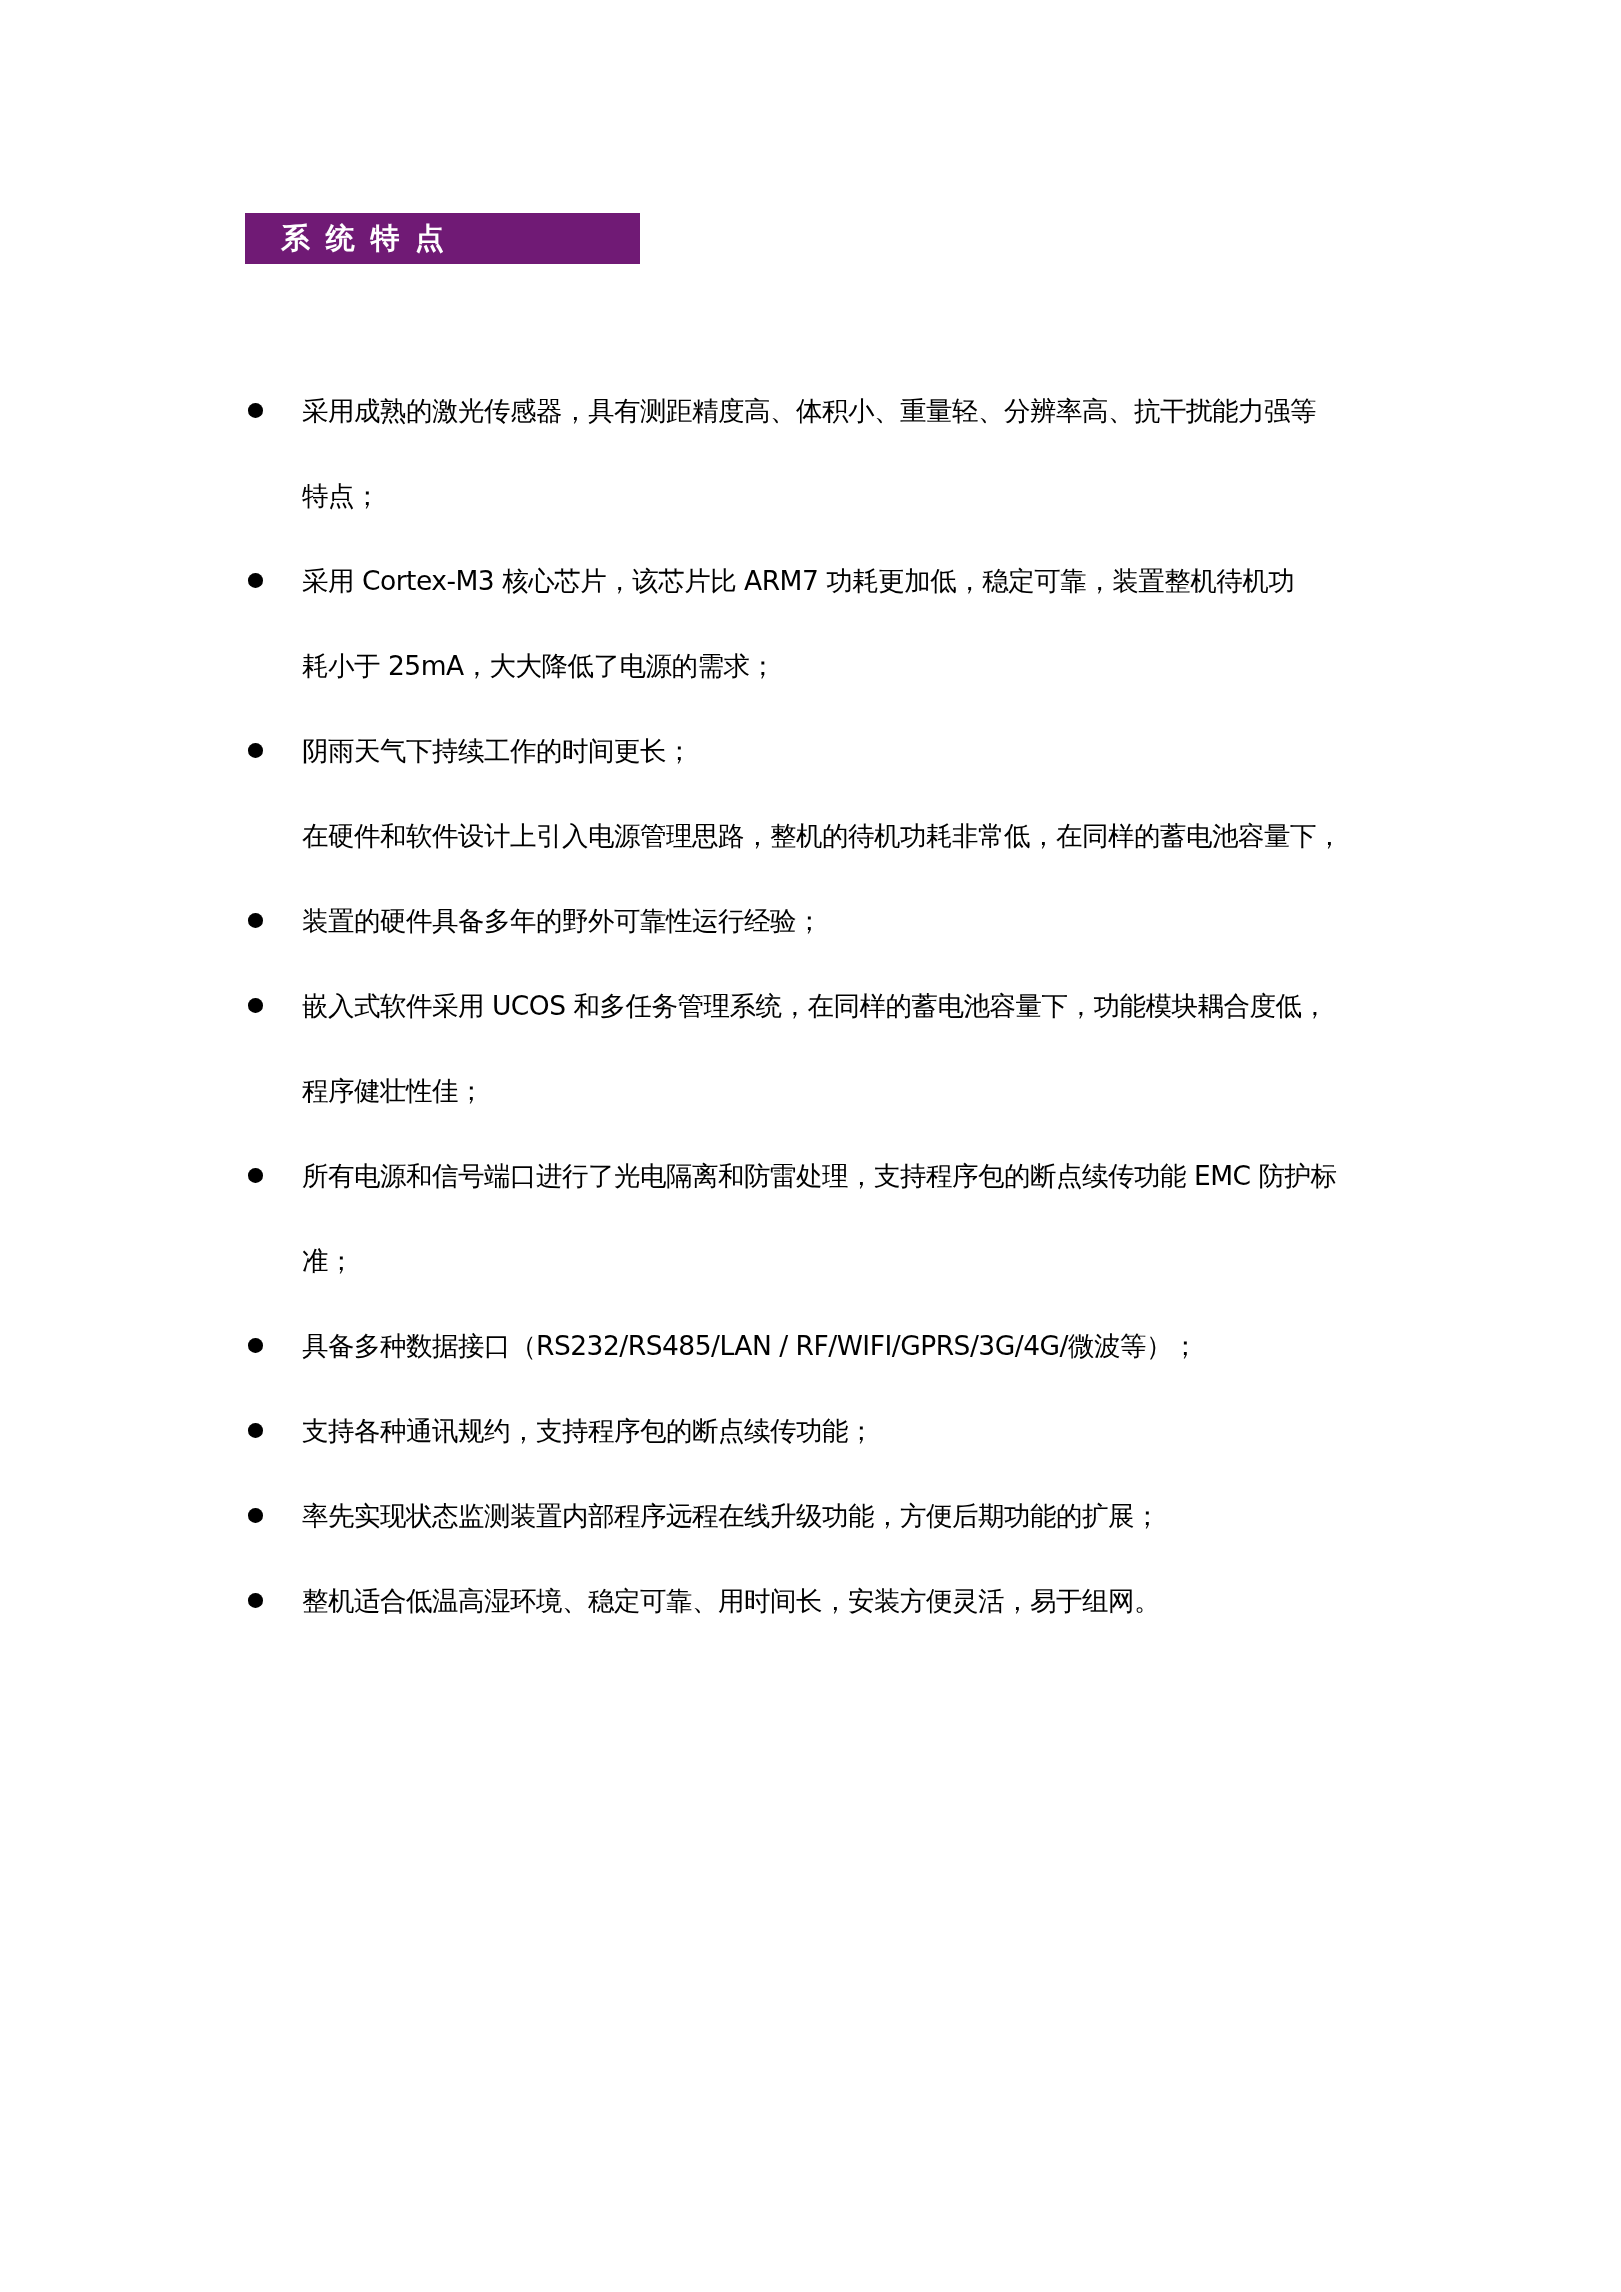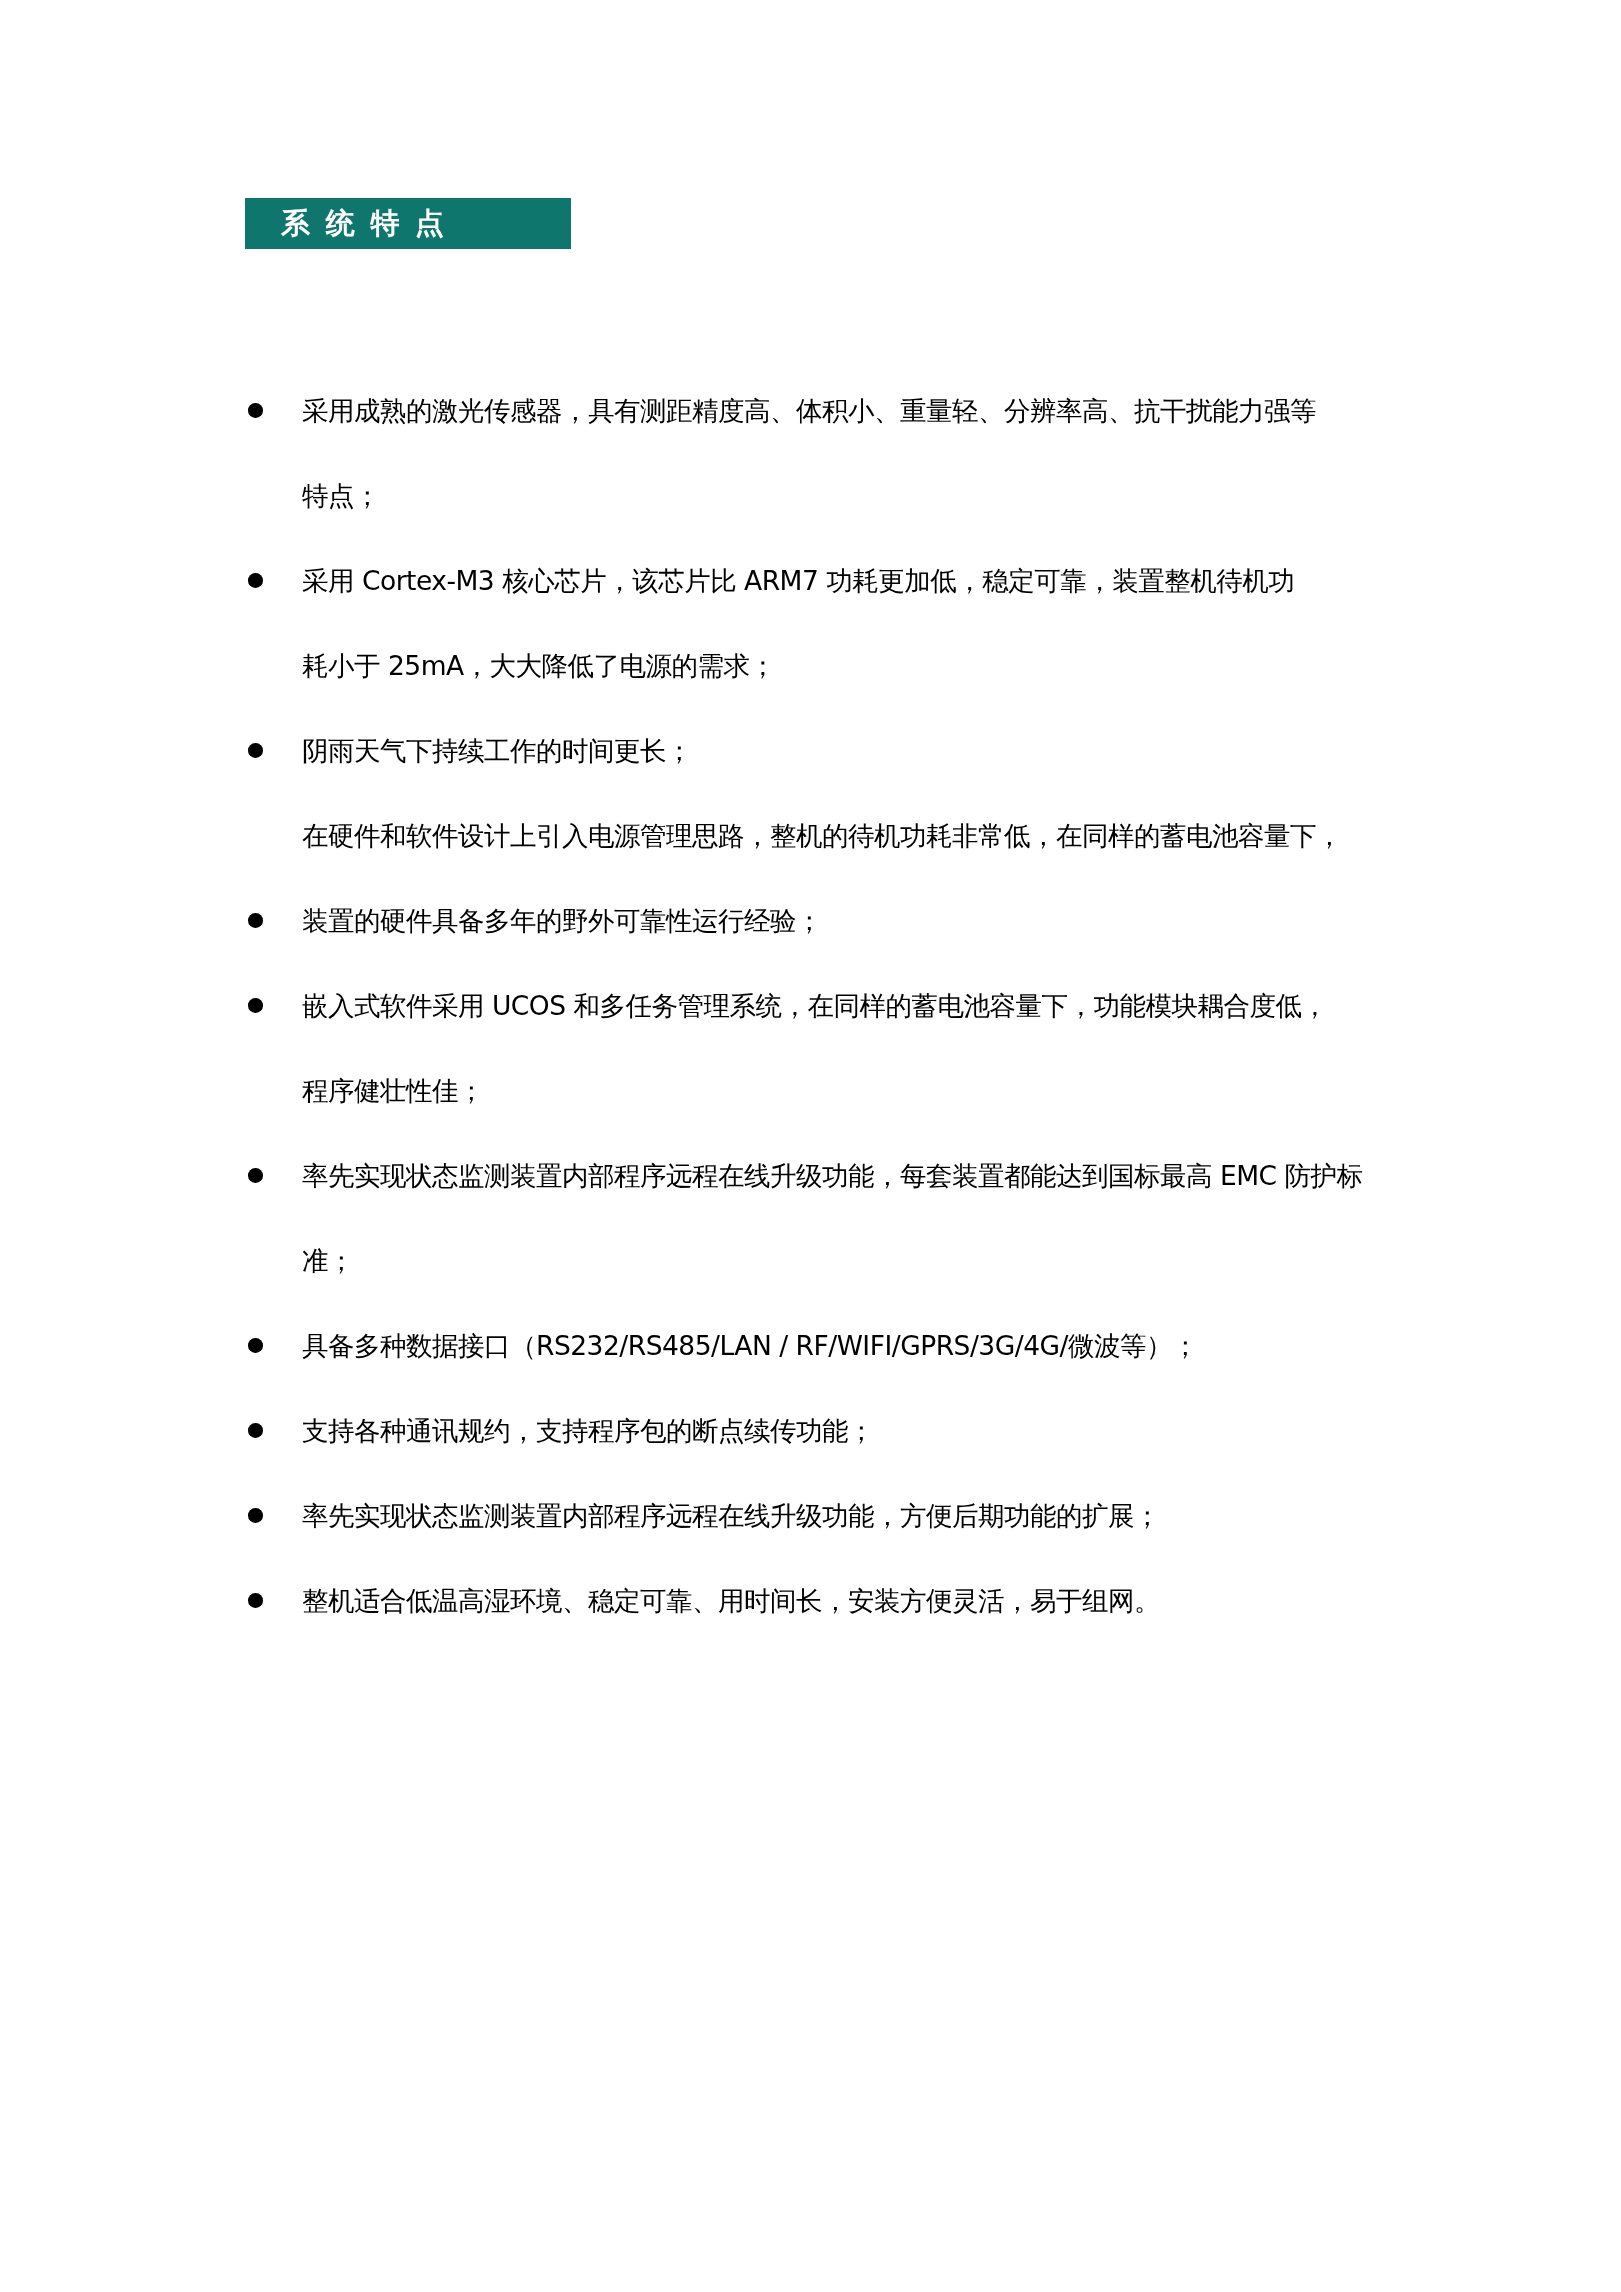--- a/index.html
+++ b/index.html
@@ -6,23 +6,23 @@
   body {
     width: 1621px; height: 2293px;
     background: #ffffff;
     position: relative;
     overflow: hidden;
     font-family: "DejaVu Sans", sans-serif;
     color: #000;
   }
   .section-bar {
     position: absolute;
-    left: 245px; top: 198px;
-    width: 326px; height: 51px;
-    background: #0f766e;
+    left: 245px; top: 213px;
+    width: 395px; height: 51px;
+    background: #701a75;
     box-sizing: border-box;
   }
   .section-title {
     position: absolute;
     left: 36px; top: 0;
     height: 51px; line-height: 51px;
     color: #ffffff;
     font-size: 29px;
     font-weight: bold;
     letter-spacing: 15.7px;
@@ -82,21 +82,21 @@
     <span class="bullet"></span>
     <span class="line">装置的硬件具备多年的野外可靠性运行经验；</span>
   </li>
   <li class="feature">
     <span class="bullet"></span>
     <span class="line">嵌入式软件采用 UCOS 和多任务管理系统，在同样的蓄电池容量下，功能模块耦合度低，</span>
     <span class="line">程序健壮性佳；</span>
   </li>
   <li class="feature">
     <span class="bullet"></span>
-    <span class="line">率先实现状态监测装置内部程序远程在线升级功能，每套装置都能达到国标最高 EMC 防护标</span>
+    <span class="line">所有电源和信号端口进行了光电隔离和防雷处理，支持程序包的断点续传功能 EMC 防护标</span>
     <span class="line">准；</span>
   </li>
   <li class="feature">
     <span class="bullet"></span>
     <span class="line">具备多种数据接口（RS232/RS485/LAN / RF/WIFI/GPRS/3G/4G/微波等）；</span>
   </li>
   <li class="feature">
     <span class="bullet"></span>
     <span class="line">支持各种通讯规约，支持程序包的断点续传功能；</span>
   </li>

